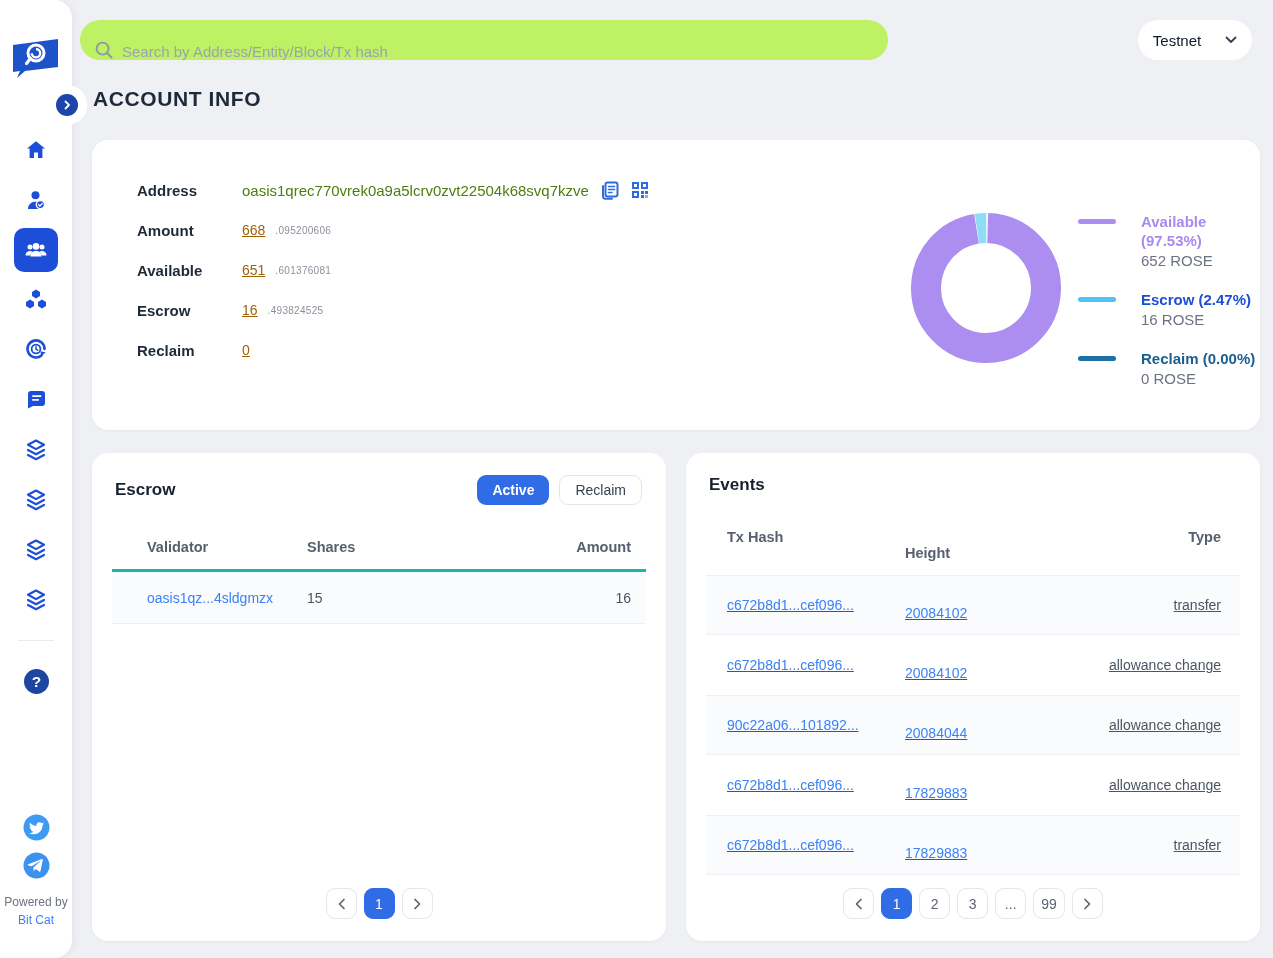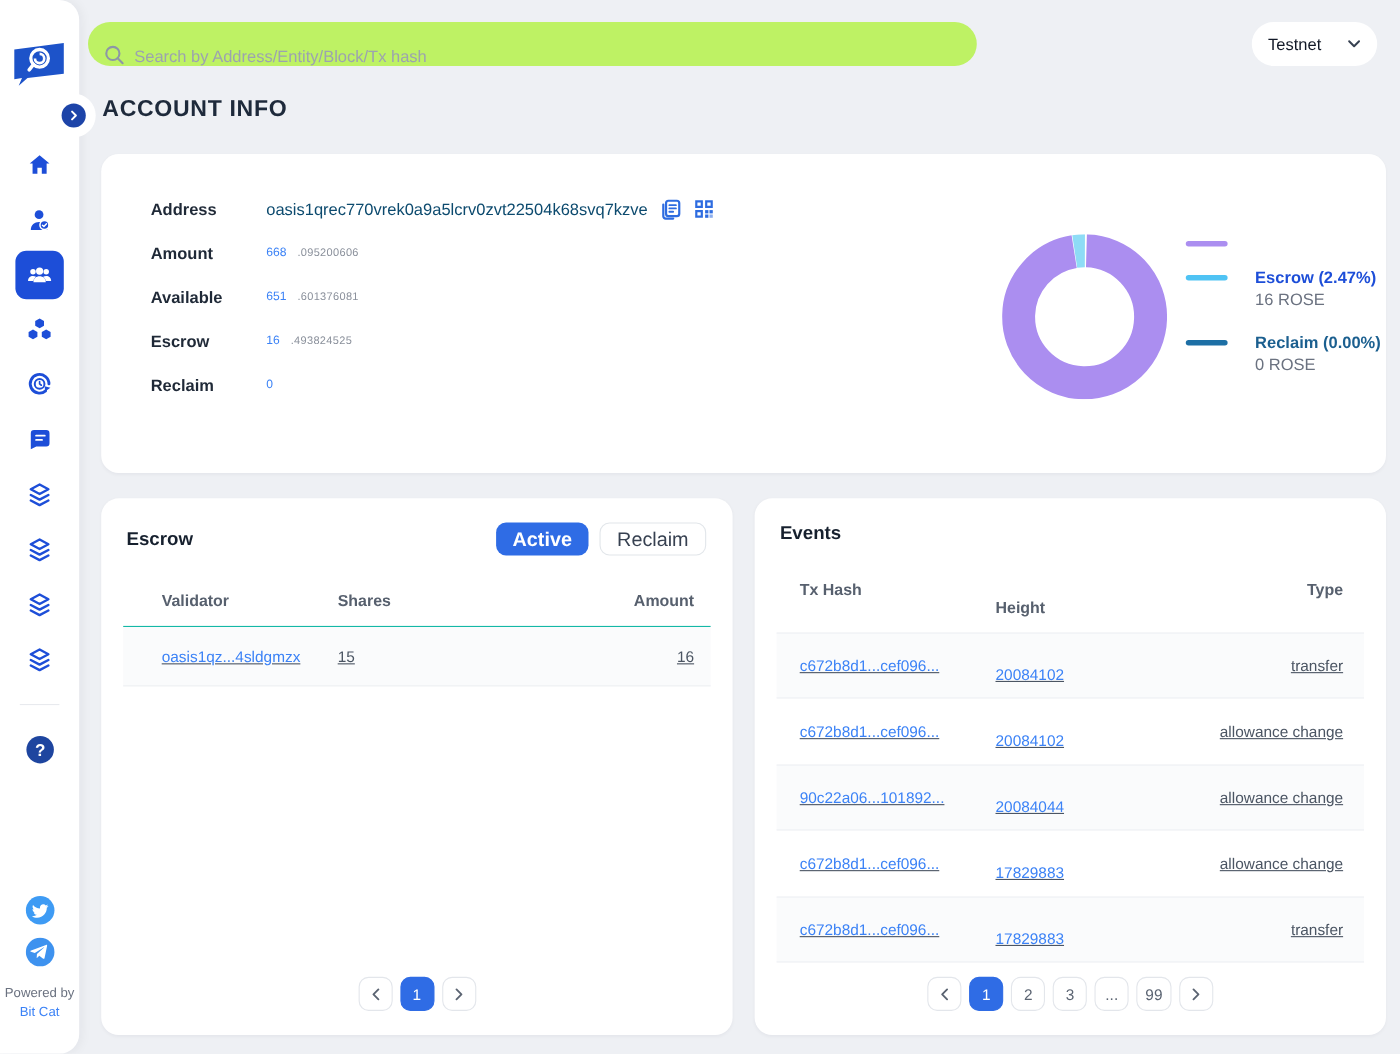--- a/index.html
+++ b/index.html
@@ -60,55 +60,55 @@
   
   .card { position:absolute; background:#fff; border-radius:16px; box-shadow:0 1px 3px rgba(16,24,40,.04); }
   .account-card { left:92px; top:140px; width:1168px; height:290px; }
   .escrow-card  { left:92px; top:453px; width:574px; height:488px; }
   .events-card  { left:686px; top:453px; width:574px; height:488px; }
   
   .acc-rows { position:absolute; left:45px; top:30px; width:560px; }
   .acc-row { height:40px; display:flex; align-items:center; }
   .acc-label { width:105px; font-size:15px; font-weight:bold; color:#1f2937; }
   .acc-value { font-size:15px; color:#6b7280; display:flex; align-items:center; gap:10px; }
-  .addr-text { color:#0c4a6e; }
-  .num-int { font-size:11px; color:#3b82f6; }
+  .addr-text { color:#4d7c0f; }
+  .num-int { font-size:14px; color:#a16207;text-decoration:underline; }
   .num-frac { font-size:10px; color:#8a909b; letter-spacing:.3px; }
   .icon-btn { display:inline-flex; cursor:pointer; }
   
   .donut { position:absolute; left:819px; top:73px; width:150px; height:150px; }
   .legend { position:absolute; left:986px; top:72px; }
   .leg-item { display:flex; align-items:flex-start; gap:25px; margin-bottom:19px; }
   .leg-bar { width:38px; height:5px; border-radius:3px; margin-top:7px; flex:0 0 auto; }
   .leg-bar.c-available { background:#ab8ef0; }
   .leg-bar.c-escrow { background:#4fc3f4; }
   .leg-bar.c-reclaim { background:#1d6fa5; }
   .leg-label { font-size:15px; font-weight:600; line-height:19px; }
   .leg-label.c-available { color:#a78bef; }
   .leg-label.c-escrow { color:#1d4ed8; }
   .leg-label.c-reclaim { color:#1b5f8f; }
   .leg-amt { font-size:15px; color:#6b7280; line-height:21px; }
   
   .card-head { display:flex; justify-content:space-between; align-items:center; padding:22px 24px 0 23px; }
   .card-title { font-size:17px; font-weight:bold; color:#16202e; }
   .tabs { display:flex; gap:10px; }
-  .tab { height:30px; padding:14px 15px; border-radius:9px; font-size:18px; display:flex; align-items:center; cursor:pointer; }
+  .tab { height:30px; padding:14px 15px; border-radius:9px; font-size:14px; display:flex; align-items:center; cursor:pointer; }
   .tab.active { background:#2f6ce5; color:#fff; font-weight:600; }
   .tab.inactive { background:#fff; color:#374151; border:1px solid #e2e6ea; }
   
   .t-head { display:flex; margin:34px 20px 0; padding:0 15px 14px 35px; font-size:14.5px; font-weight:600; color:#57606e; }
   .ev-head { padding:0 19px 14px 21px; }
   .col-validator { width:160px; }
   .col-shares { flex:1; }
   .col-amount { width:80px; text-align:right; }
   .col-tx { width:178px; }
   .col-height { flex:1;margin-top:16px; }
   .col-type { width:160px; text-align:right; }
   .data-row { margin:0 20px; display:flex; align-items:center; font-size:14px; color:#4b5563; }
-  .es-row { padding:0 15px 0 35px; height:55px; background:#fafbfc; border-top:1px solid #14b8a6; border-bottom:1px solid #edeff3;text-decoration:underline; }
+  .es-row { padding:0 15px 0 35px; height:55px; background:#fafbfc; border-top:3px solid #14b8a6; border-bottom:1px solid #edeff3; }
   .ev-row { padding:0 19px 0 21px; height:60px;text-decoration:underline; }
   .ev-row.striped { background:#fafbfc; border-top:1px solid #edeff3; border-bottom:1px solid #edeff3; }
   .link { color:#3b82f6; text-decoration:none; cursor:pointer; }
   
   .pager { position:absolute; bottom:22px; left:0; right:0; display:flex; justify-content:center; align-items:center; gap:7px; }
   .pg {
     min-width:31px; height:31px; padding:0 7px;
     border:1px solid #e3e6eb; border-radius:9px; background:#fff;
     display:flex; align-items:center; justify-content:center;
     font-size:14px; color:#5b6472; cursor:pointer;
@@ -312,20 +312,24 @@
   <div class="donut">
     <svg width="150" height="150" viewBox="0 0 150 150">
       <circle cx="75" cy="75" r="60" fill="none" stroke="#ab8ef0" stroke-width="30" stroke-dasharray="365.2 11.8" transform="rotate(-88.4 75 75)"></circle>
       <circle cx="75" cy="75" r="60" fill="none" stroke="#8edcf6" stroke-width="30" stroke-dasharray="9.3 367.7" transform="rotate(-98.6 75 75)"></circle>
     </svg>
   </div>
 
   <div class="legend">
     <div class="leg-item">
       <span class="leg-bar c-available"></span>
+      <span>
+        <div class="leg-label c-available">Available (97.53%)</div>
+        <div class="leg-amt">652 ROSE</div>
+      </span>
     </div>
     <div class="leg-item">
       <span class="leg-bar c-escrow"></span>
       <span>
         <div class="leg-label c-escrow">Escrow (2.47%)</div>
         <div class="leg-amt">16 ROSE</div>
       </span>
     </div>
     <div class="leg-item">
       <span class="leg-bar c-reclaim"></span>

